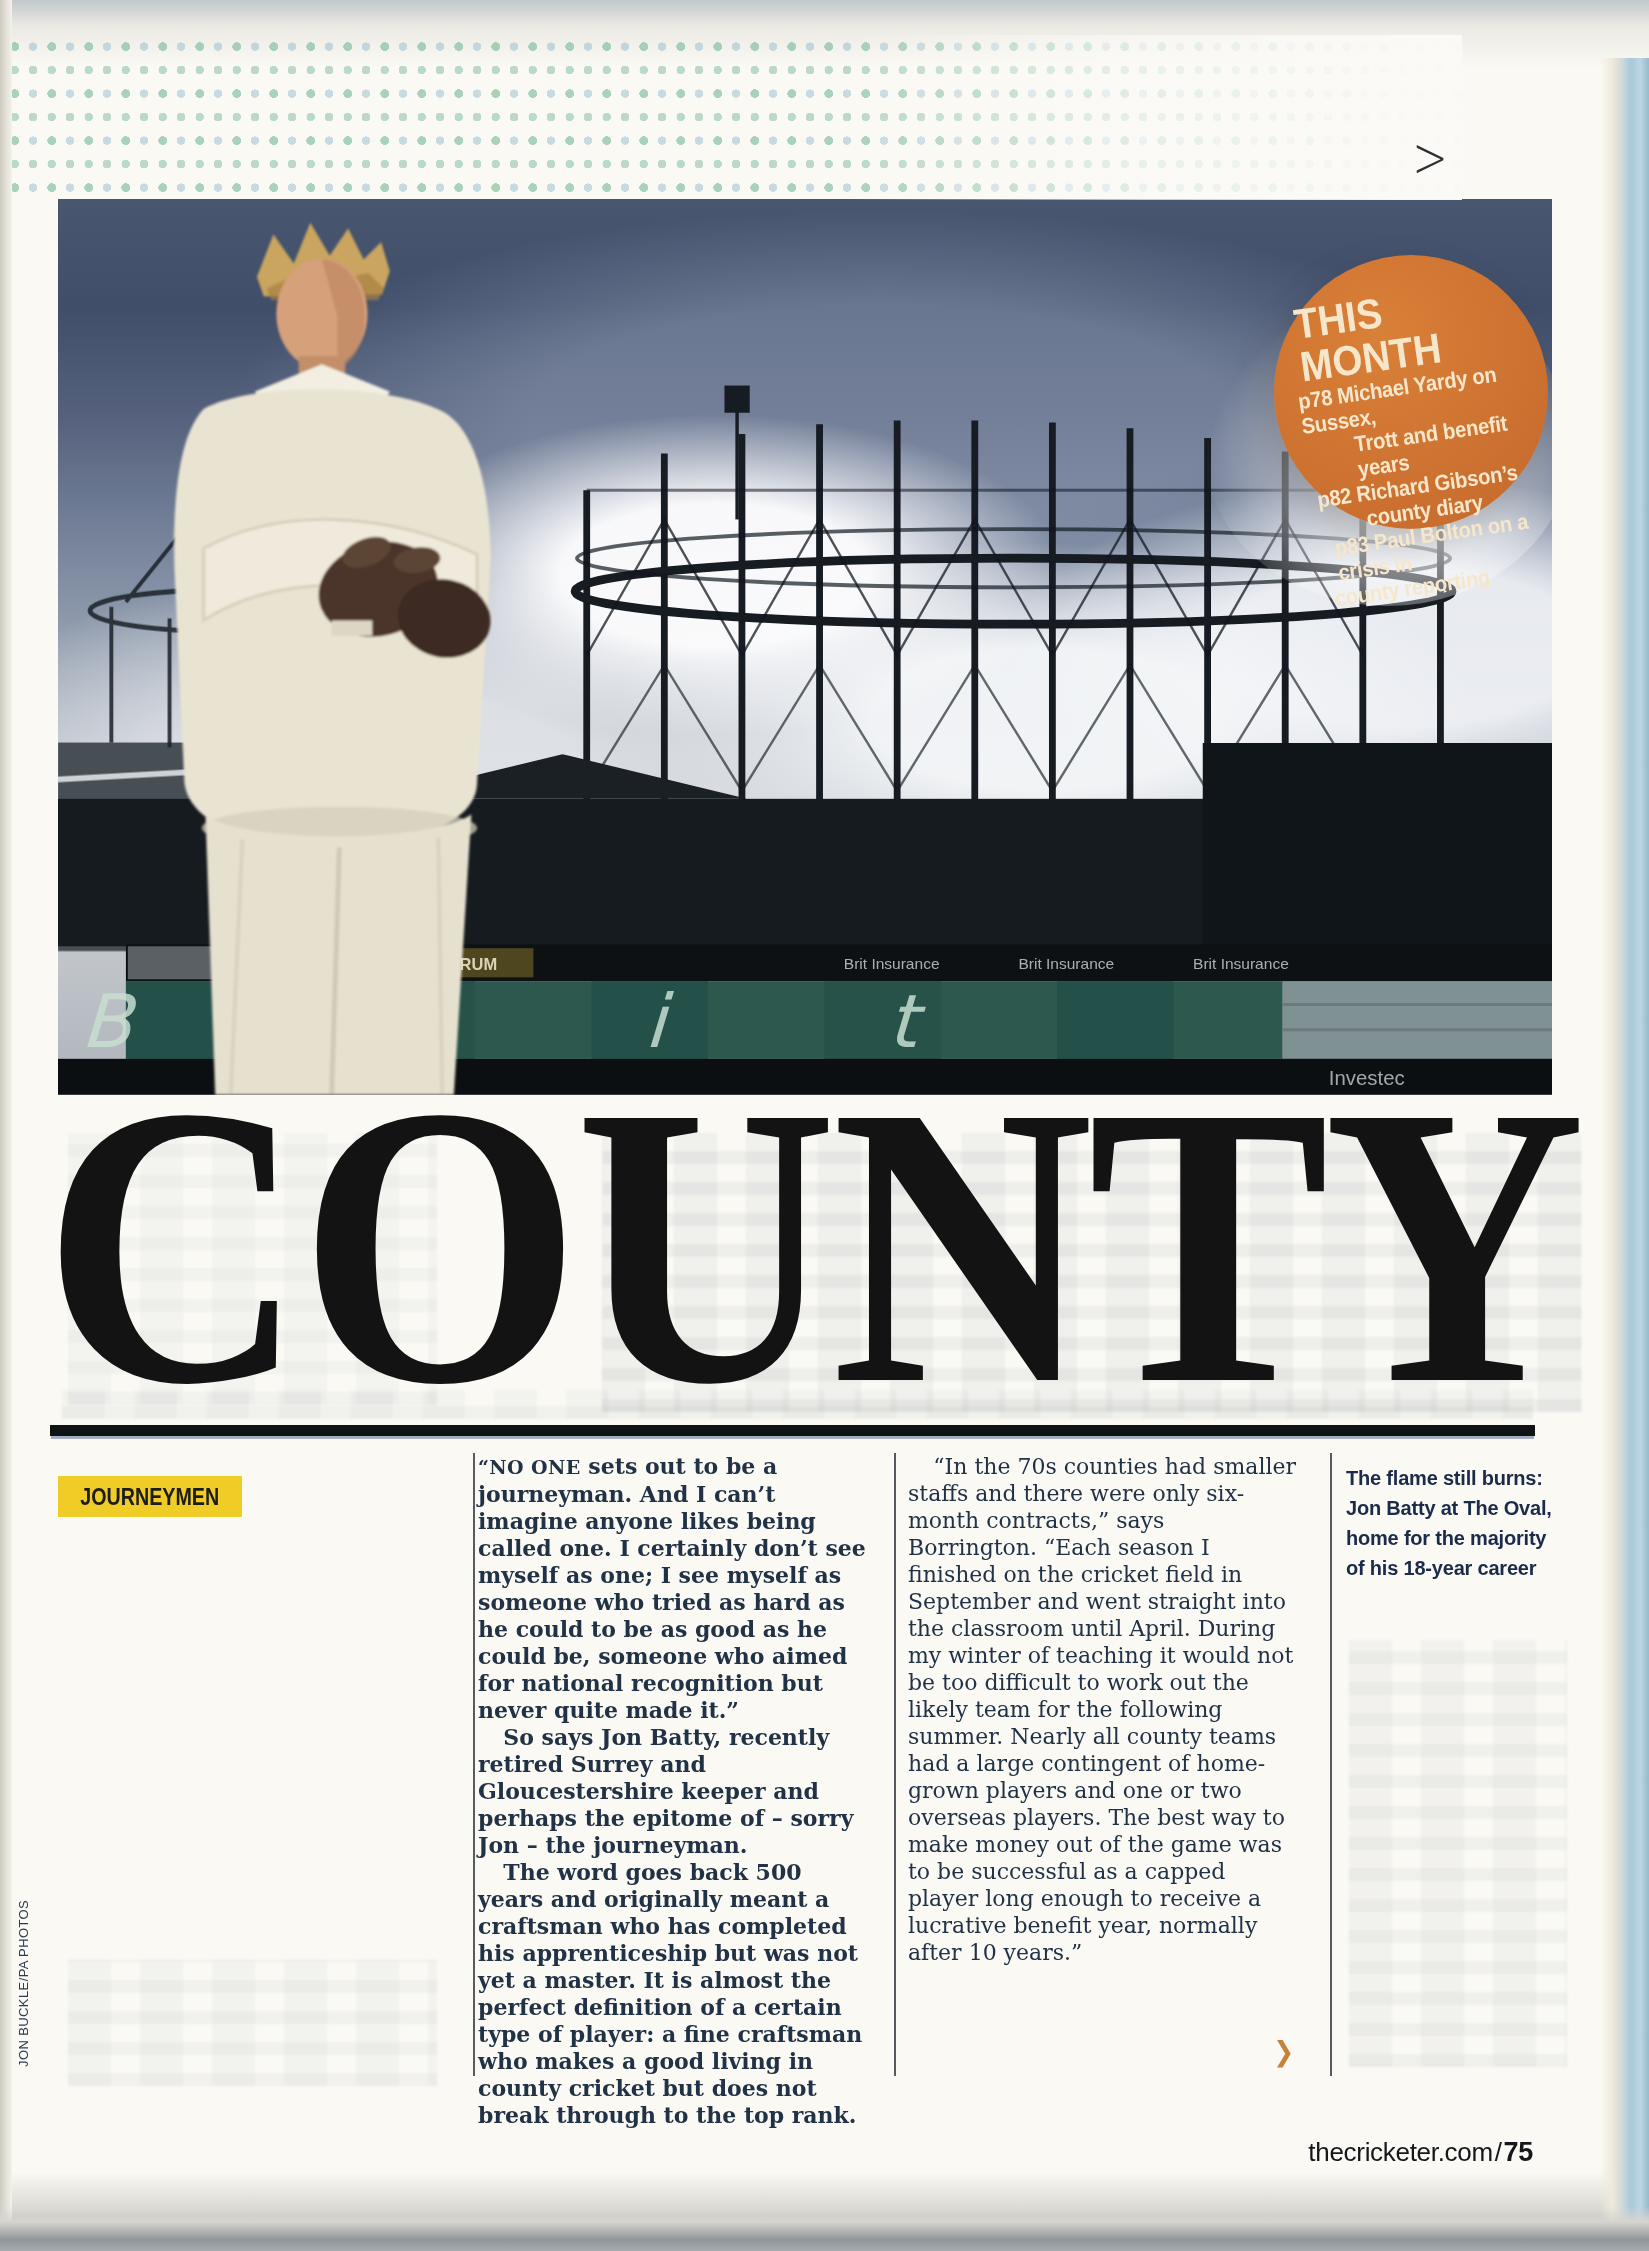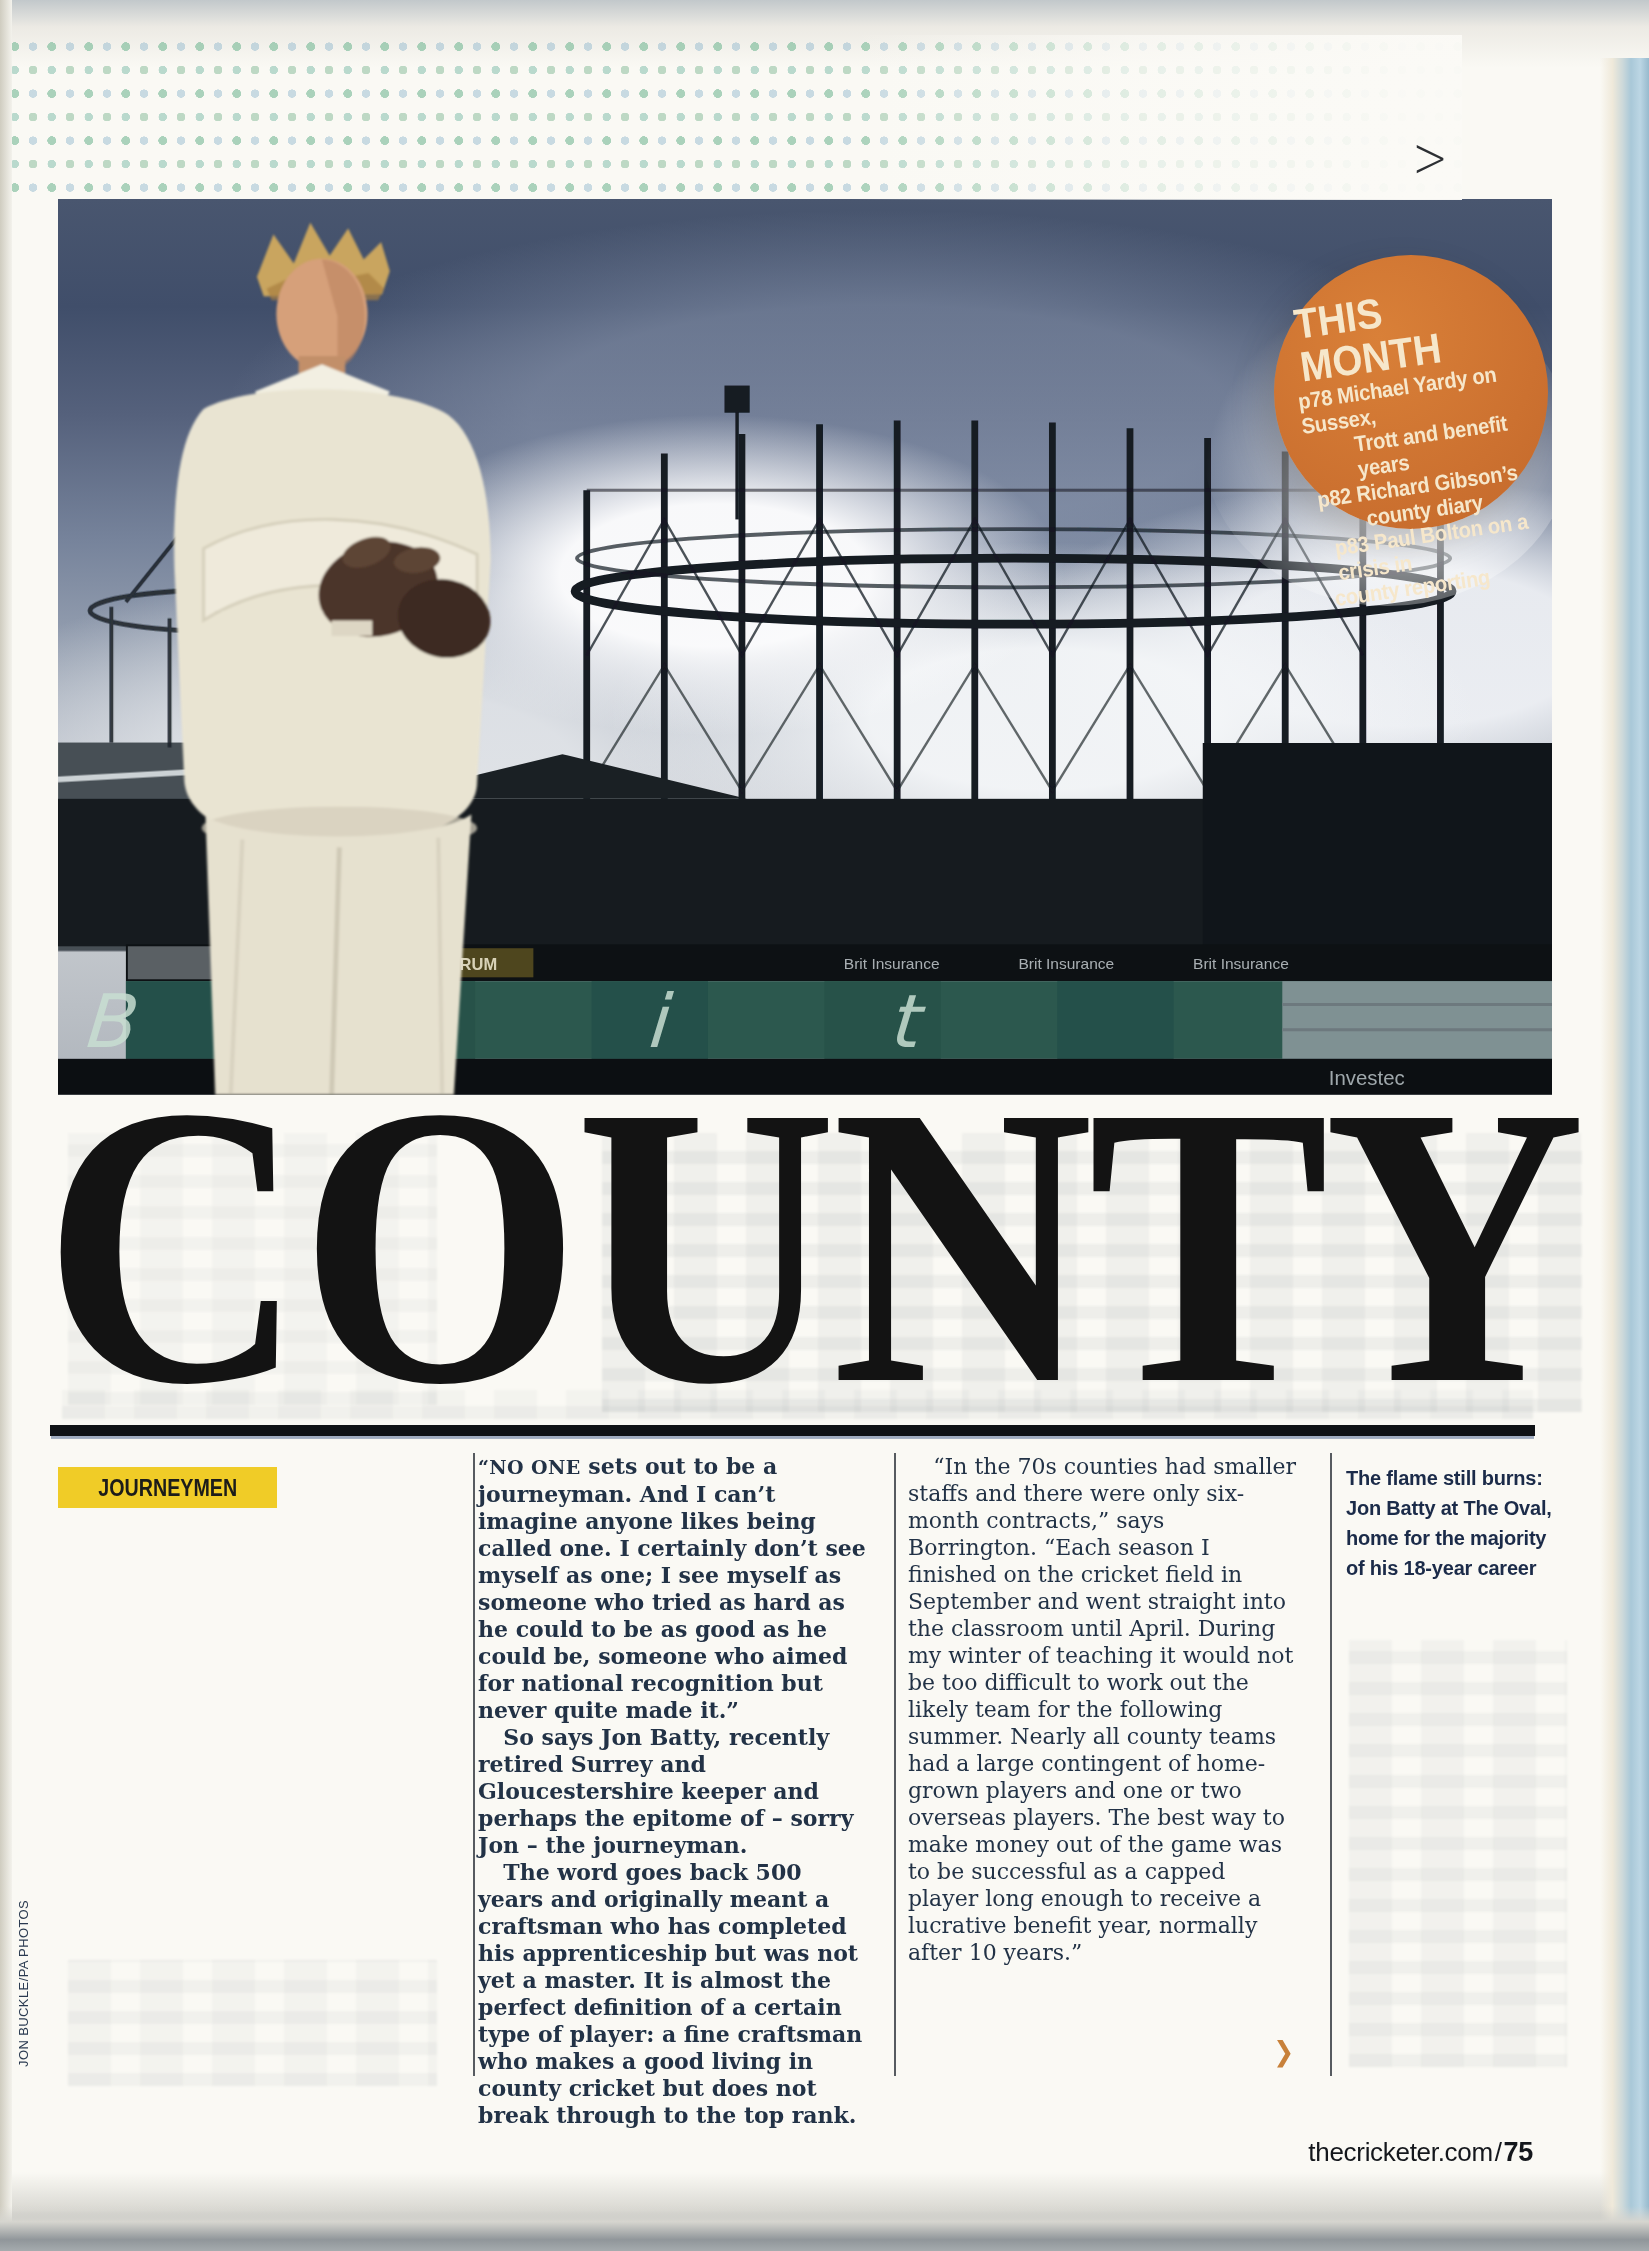--- a/index.html
+++ b/index.html
@@ -74,22 +74,22 @@
     box-shadow:0 3.9px 0 -1px rgba(70,95,140,.5);}
   .vrule{position:absolute;top:1453px;width:1.9px;height:623px;background:#3a3f45;opacity:.85;z-index:3;}
   .vr1{left:473px;} .vr2{left:894px;} .vr3{left:1330px;}
 
   .col{position:absolute;top:1453px;z-index:3;color:#223246;}
   .col1{left:58px;width:392px;}
   .col2{left:478px;width:392px;font-weight:bold;}
   .col3{left:908px;width:392px;}
   .col4{left:1346px;width:212px;}
 
-  .kicker{display:inline-block;background:#f0cc27;padding:6.8px 0 5.8px;width:219px;text-align:center;
-    margin-top:14px;}
+  .kicker{display:inline-block;background:#f0cc27;padding:6.8px 0 5.8px;width:184px;text-align:center;
+    margin-top:23px;}
   .kicker span{display:inline-block;font-family:"Liberation Sans",sans-serif;font-weight:bold;
     font-size:24px;letter-spacing:0;color:#1c1c1a;transform:scaleX(.82);transform-origin:center;}
   .headline{margin:21.3px 0 0;color:#1a1a18;}
   .headline div{font-family:"Liberation Sans",sans-serif;font-weight:bold;font-size:90px;
     line-height:77px;letter-spacing:-1.9px;transform:scaleX(.70);transform-origin:left center;white-space:nowrap;}
   .standfirst{margin:45px 0 0;font-size:26px;line-height:31px;color:#24344a;}
   .standfirst em{font-style:italic;}
   .standfirst .author{font-style:normal;}
 
   .body p{margin:0;font-size:22px;line-height:27px;text-indent:1.15em;text-align:left;}

